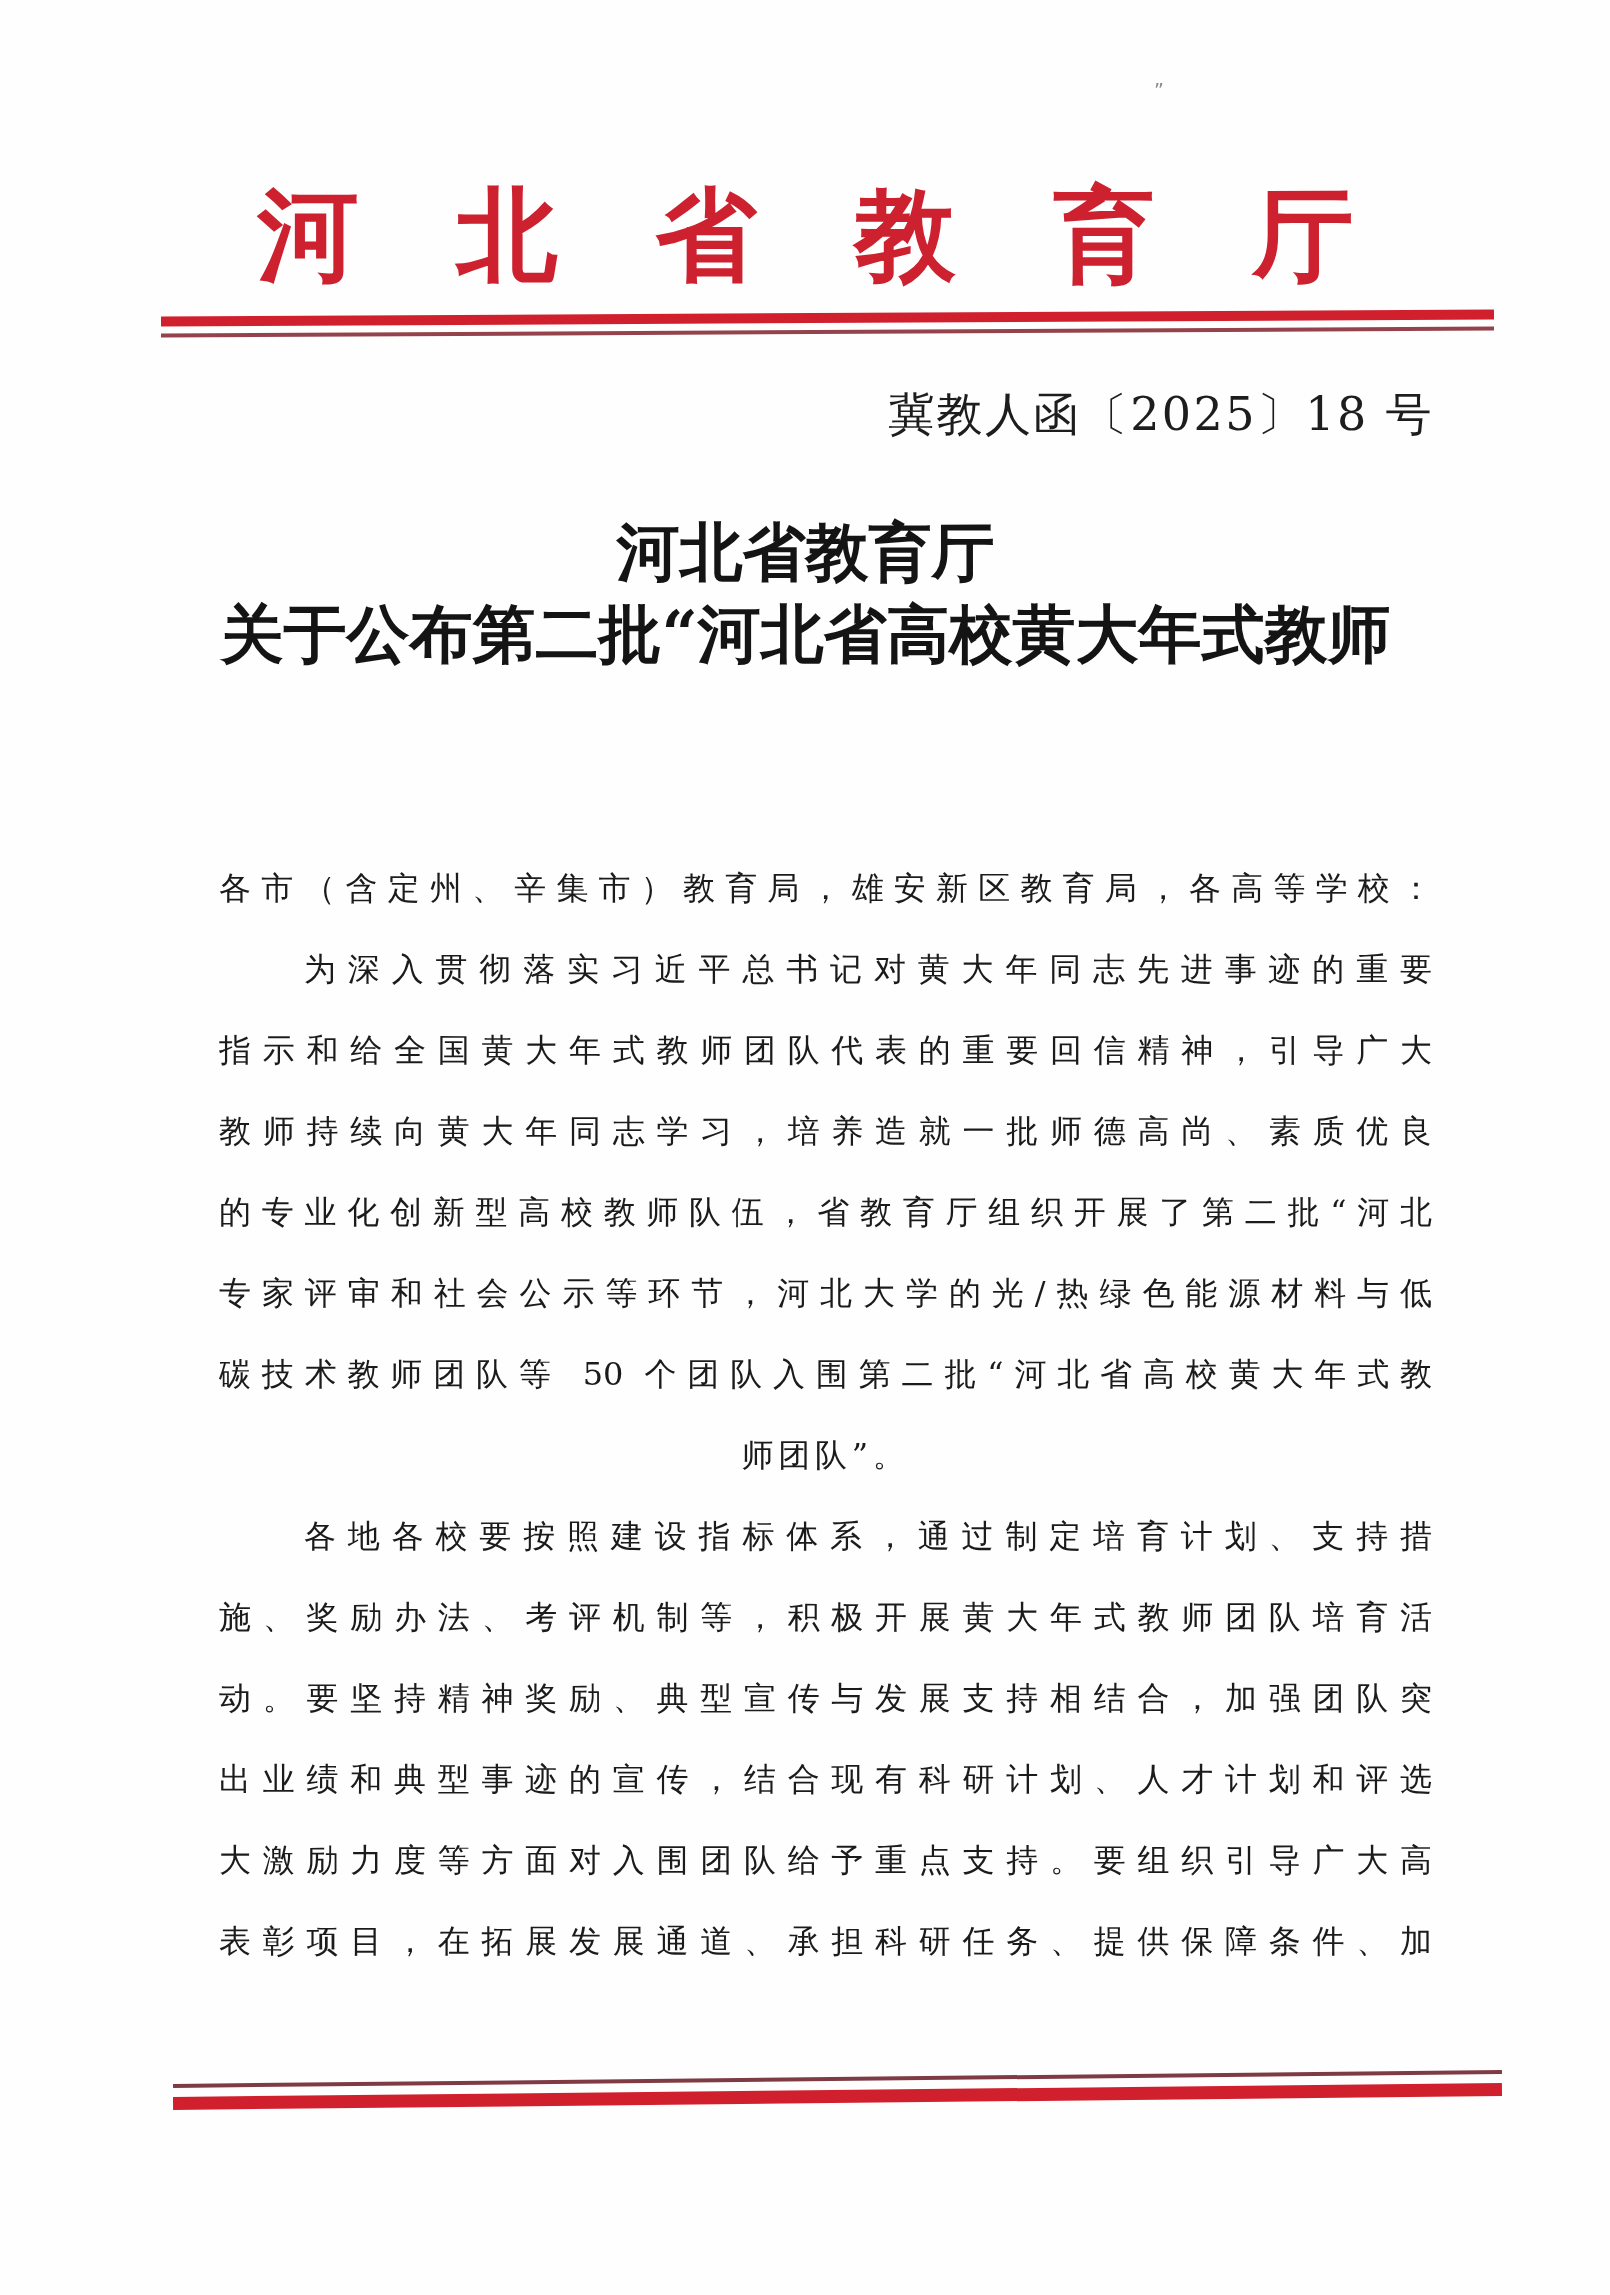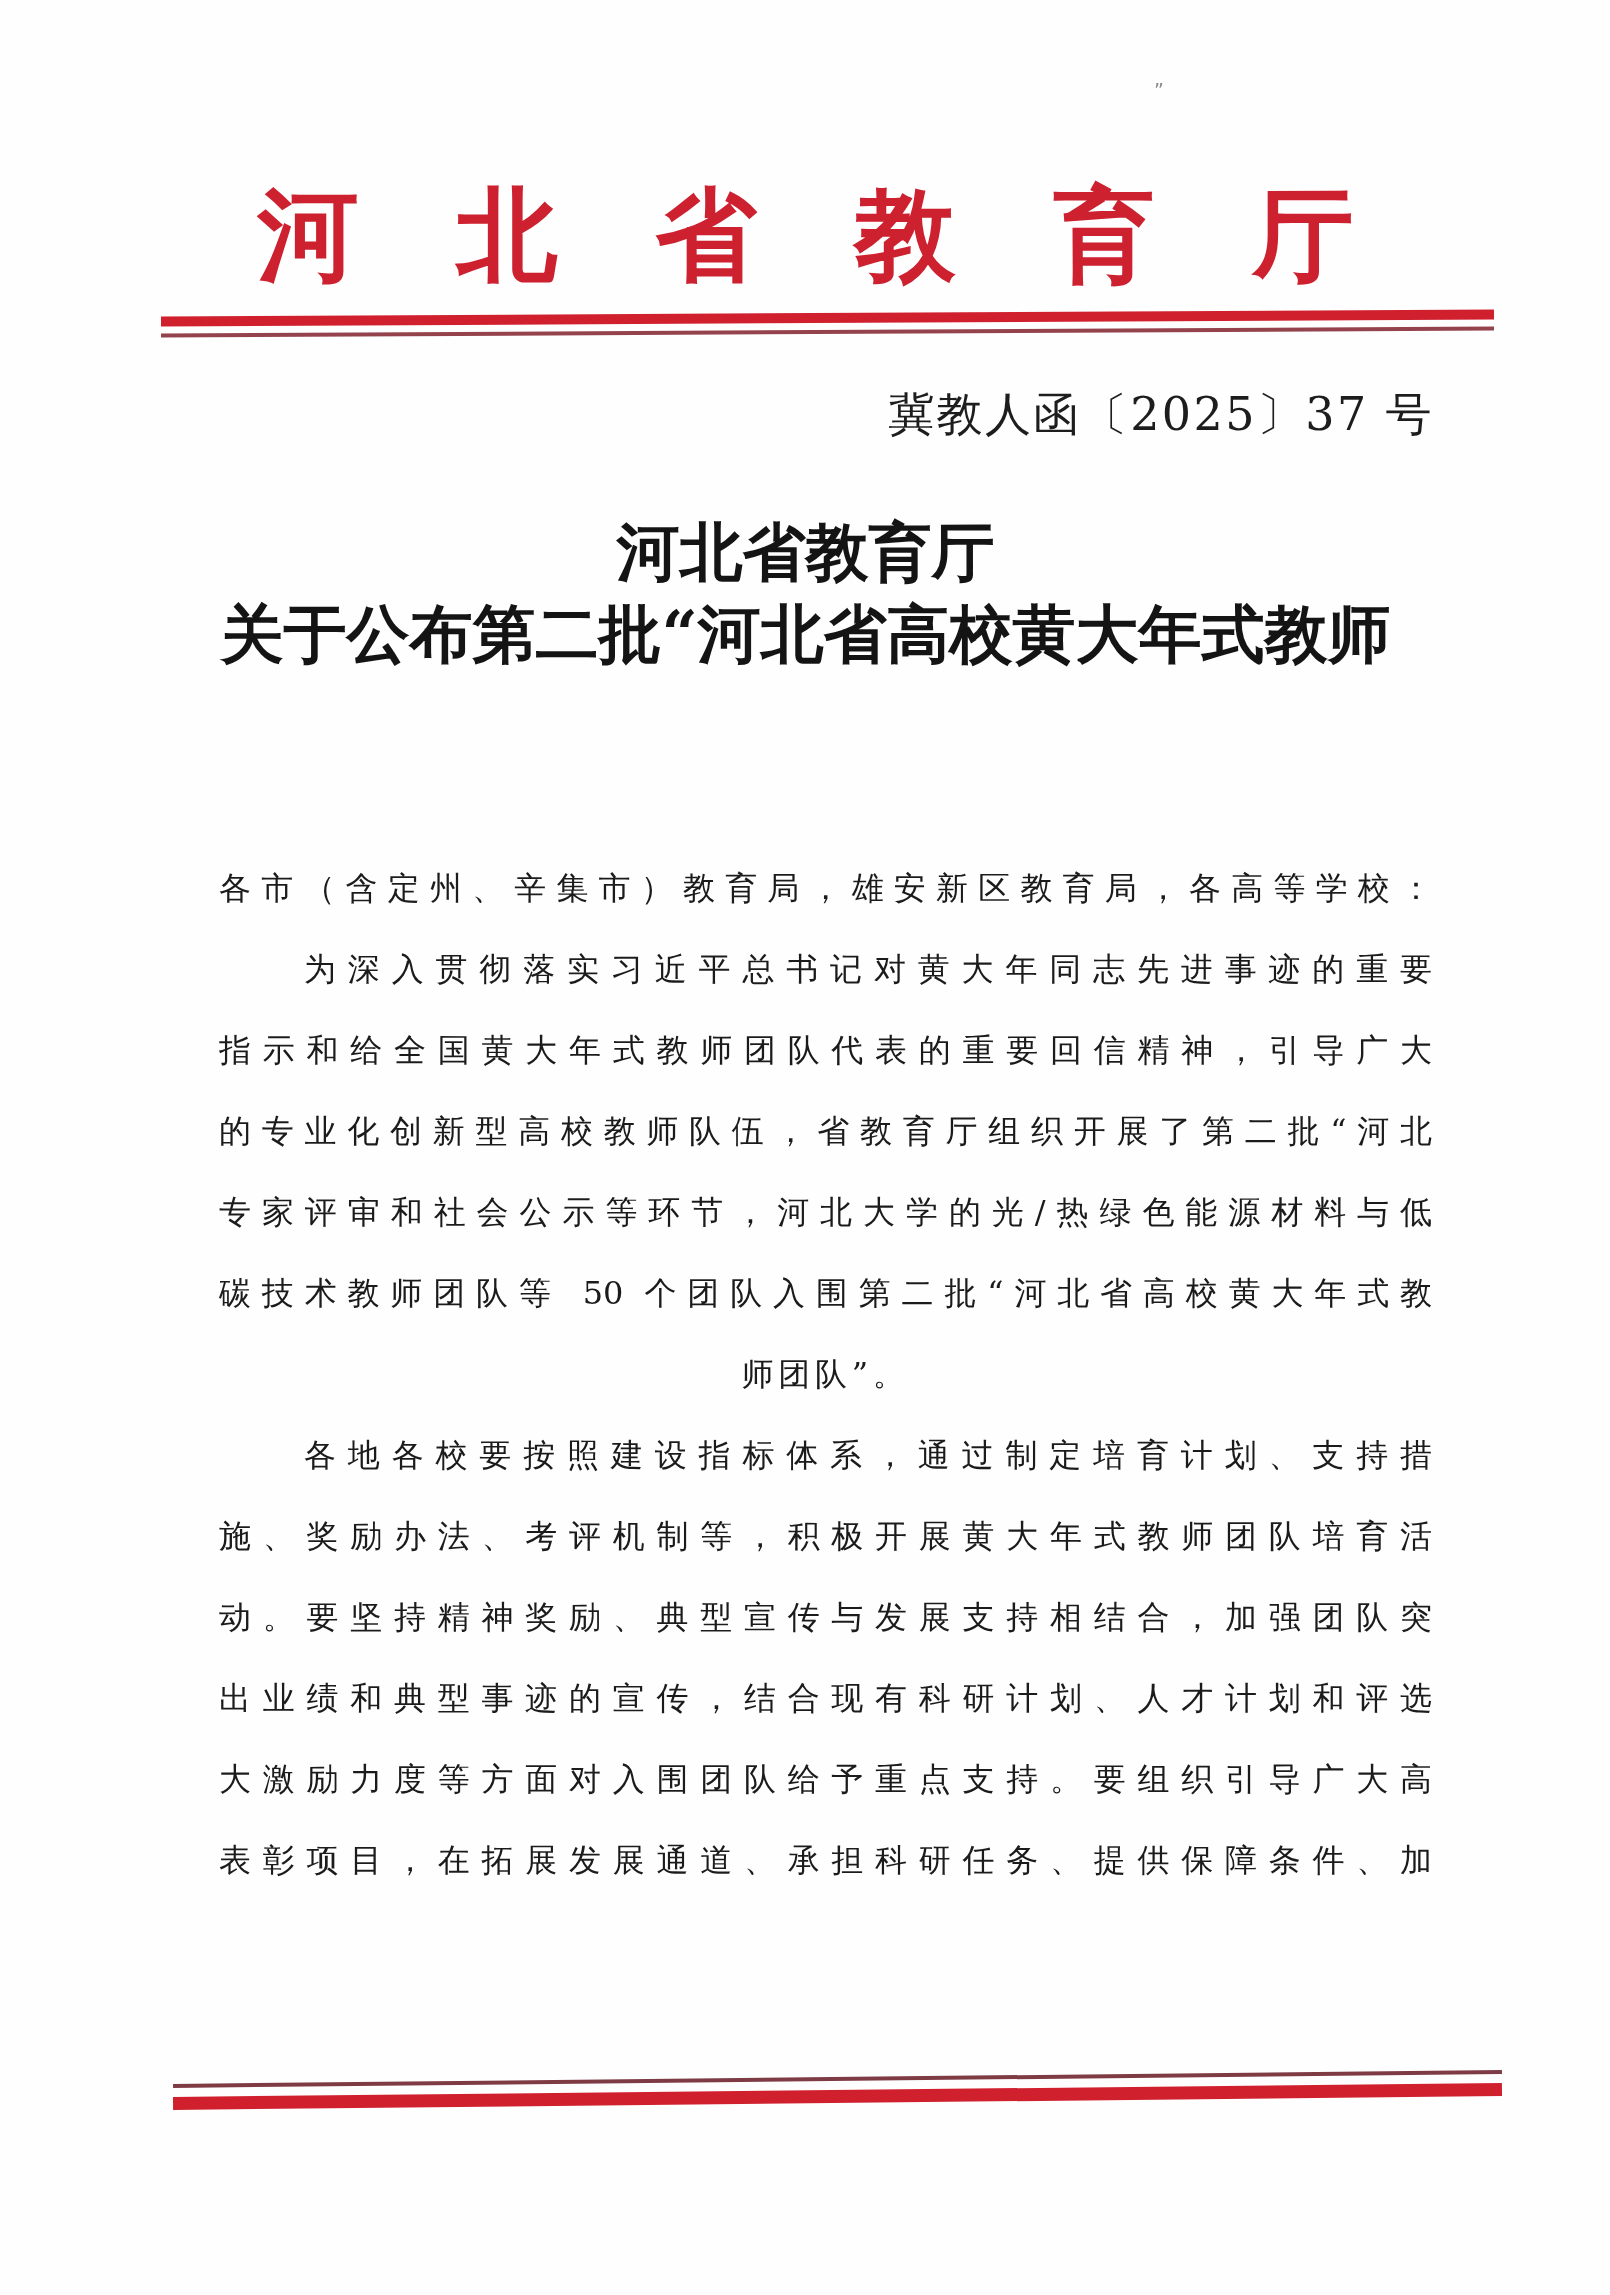--- a/index.html
+++ b/index.html
@@ -79,31 +79,32 @@
 
 <div class="page">
 
   <span class="artifact">”</span>
 
   <div class="agency" style="color: rgb(205, 33, 48);">河北省教育厅</div>
 
   <div class="rule rule-top-thick" style="background: rgb(208, 32, 46);"></div>
   <div class="rule rule-top-thin" style="background: rgb(148, 67, 76);"></div>
 
-  <div class="doc-number">冀教人函〔2025〕37 号</div>
+  <div class="doc-number">冀教人函〔2025〕18 号</div>
 
   <div class="title">
     <div>河北省教育厅</div>
     <div>关于公布第二批“河北省高校黄大年式教师</div>
   </div>
 
   <div class="body-block" style="color: rgb(27, 27, 27);">
     <div class="bline fill">各市（含定州、辛集市）教育局，雄安新区教育局，各高等学校：</div>
     <div class="bline fill indent">为深入贯彻落实习近平总书记对黄大年同志先进事迹的重要</div>
     <div class="bline fill">指示和给全国黄大年式教师团队代表的重要回信精神，引导广大</div>
+    <div class="bline fill">教师持续向黄大年同志学习，培养造就一批师德高尚、素质优良</div>
     <div class="bline fill">的专业化创新型高校教师队伍，省教育厅组织开展了第二批“河北</div>
     <div class="bline fill">专家评审和社会公示等环节，河北大学的光/热绿色能源材料与低</div>
     <div class="bline fill">碳技术教师团队等 50 个团队入围第二批“河北省高校黄大年式教</div>
     <div class="bline plain">师团队”。</div>
     <div class="bline fill indent">各地各校要按照建设指标体系，通过制定培育计划、支持措</div>
     <div class="bline fill">施、奖励办法、考评机制等，积极开展黄大年式教师团队培育活</div>
     <div class="bline fill">动。要坚持精神奖励、典型宣传与发展支持相结合，加强团队突</div>
     <div class="bline fill">出业绩和典型事迹的宣传，结合现有科研计划、人才计划和评选</div>
     <div class="bline fill">大激励力度等方面对入围团队给予重点支持。要组织引导广大高</div>
     <div class="bline fill">表彰项目，在拓展发展通道、承担科研任务、提供保障条件、加</div>

